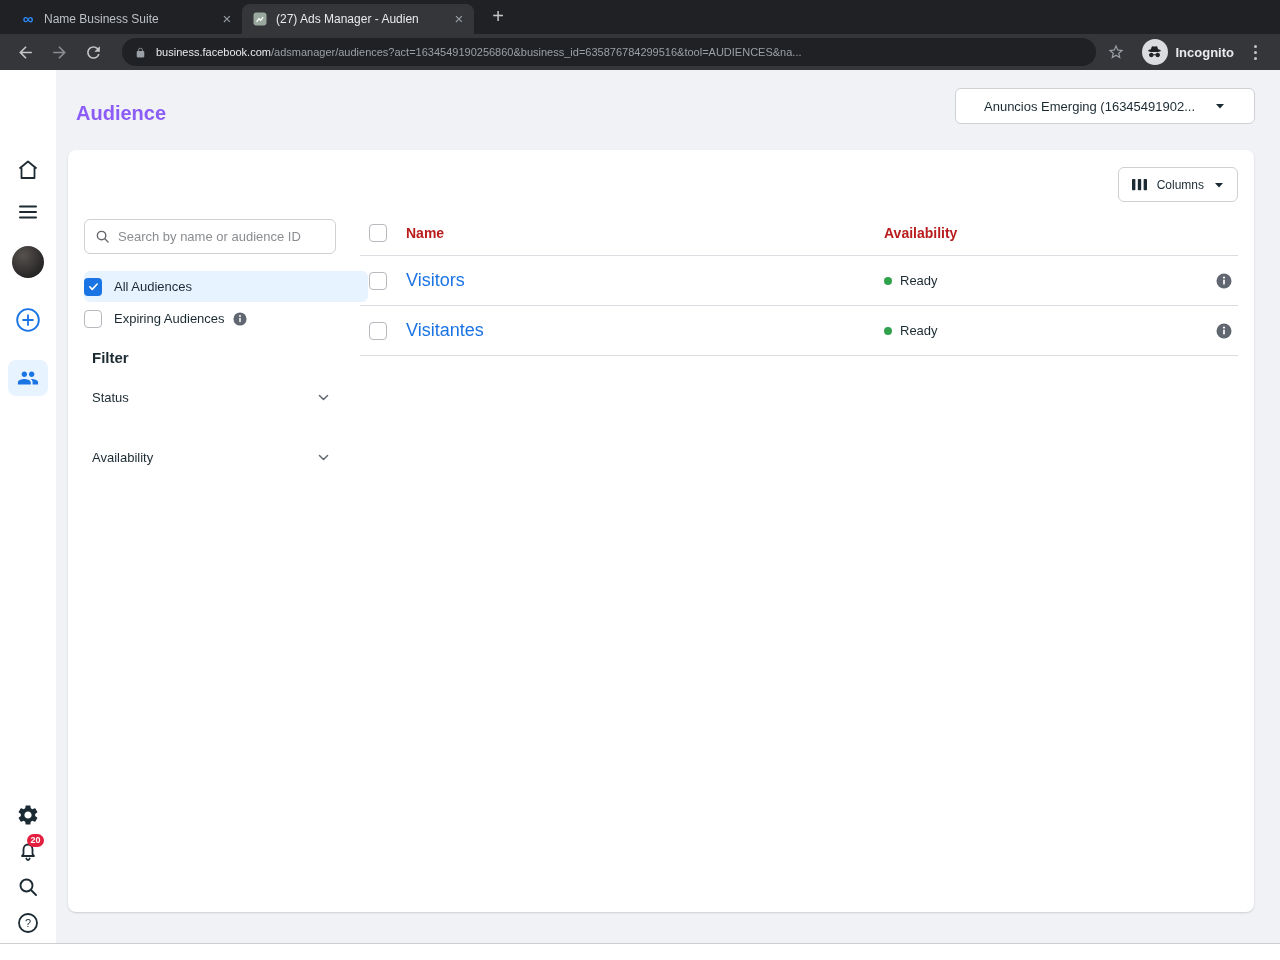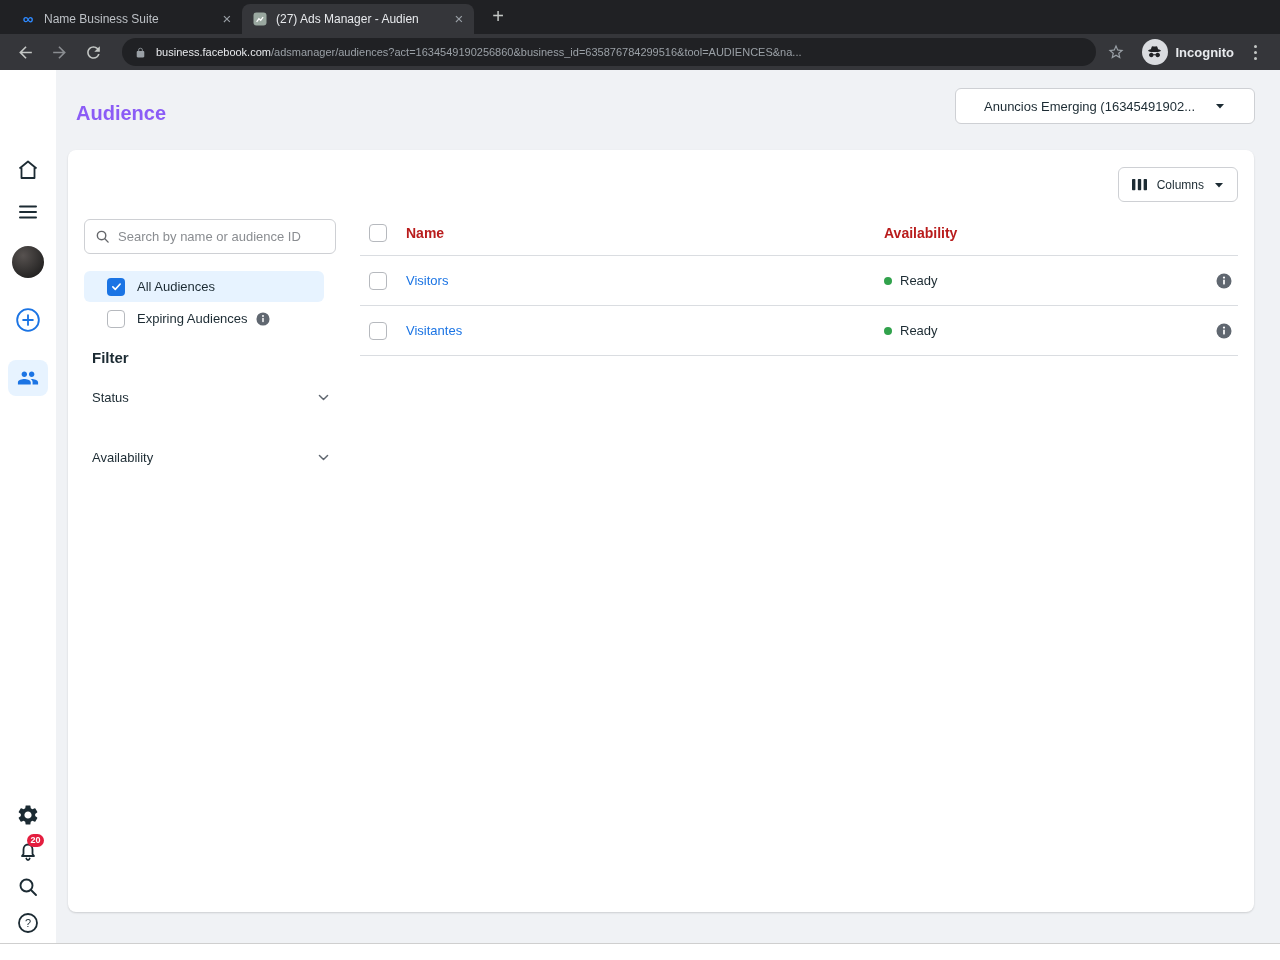--- a/index.html
+++ b/index.html
@@ -80,22 +80,22 @@
                  padding:0 12px; gap:9px; font-size:12px; color:#1c2b33; font-family:inherit; cursor:pointer; }
   .cols-icon svg { width:17px; height:15px; display:block; fill:#1c2b33; }
 
   .search-box { position:absolute; left:16px; top:69px; width:252px; height:35px; border:1px solid #ced0d4;
                 border-radius:6px; display:flex; align-items:center; padding:0 10px; gap:8px; background:#fff; }
   .search-box .mag { width:15px; height:15px; color:#65676b; flex:0 0 15px; }
   .search-box input { border:none; outline:none; flex:1; min-width:0; font-size:13px; font-family:inherit;
                       color:#1c2b33; background:transparent; }
   .search-box input::placeholder { color:#8a8d91; }
 
-  .chk-row { position:absolute; left:16px; width:240px; height:31px; display:flex; align-items:center;
-             padding:0 23px; gap:12px; border-radius:6px; font-size:13px; color:#1c2b33; cursor:default; }
+  .chk-row { position:absolute; left:16px; width:284px; height:31px; display:flex; align-items:center;
+             padding:0 0; gap:12px; border-radius:6px; font-size:13px; color:#1c2b33; cursor:default; }
   .row-all { top:121px; background:#e7f3ff; }
   .row-exp { top:153px; }
   .cb { width:18px; height:18px; border-radius:4px; flex:0 0 18px; }
   .cb.checked { background:#1b74e4; display:flex; align-items:center; justify-content:center; }
   .cb.checked svg { width:13px; height:13px; }
   .cb.unchecked { background:#fff; border:1px solid #b6b9be; }
   .info-sm { width:14px; height:14px; flex:0 0 14px; margin-left:-4px; }
   .info-sm svg, .info svg { width:100%; height:100%; display:block; }
 
   .filter-h { position:absolute; left:24px; top:199px; font-size:15px; font-weight:bold; color:#1c2b33; }
@@ -107,21 +107,21 @@
 
   .table { position:absolute; left:292px; top:60px; width:878px; }
   .trow { display:flex; align-items:center; border-bottom:1px solid #dadde1; }
   .thead { height:46px; }
   .tbodyrow { height:50px; }
   .col-check { width:46px; padding-left:9px; display:flex; align-items:center; flex:0 0 46px; }
   .col-name { flex:1; display:flex; flex-direction:column; justify-content:center; gap:3px; min-width:0; }
   .col-avail { width:354px; flex:0 0 354px; display:flex; align-items:center; justify-content:space-between;
                padding-right:6px; }
   .th { font-size:14px; font-weight:bold; color:#b91c1c; }
-  .link { font-size:13px; color:#1b74e4; text-decoration:none; cursor:pointer; }
+  .link { font-size:18px; color:#1b74e4; text-decoration:none; cursor:pointer; }
   .desc { font-size:12px; color:#65676b; }
   .ready { display:flex; align-items:center; gap:8px; font-size:13px; color:#1c2b33; }
   .dot { width:8px; height:8px; border-radius:50%; background:#31a24c; }
   .info { width:16px; height:16px; flex:0 0 16px; }
 
   .footer { position:absolute; left:0; top:943px; width:100%; height:17px; background:#fff;
             border-top:1px solid #cfcfcf; }
 </style>
 </head>
 <body>

